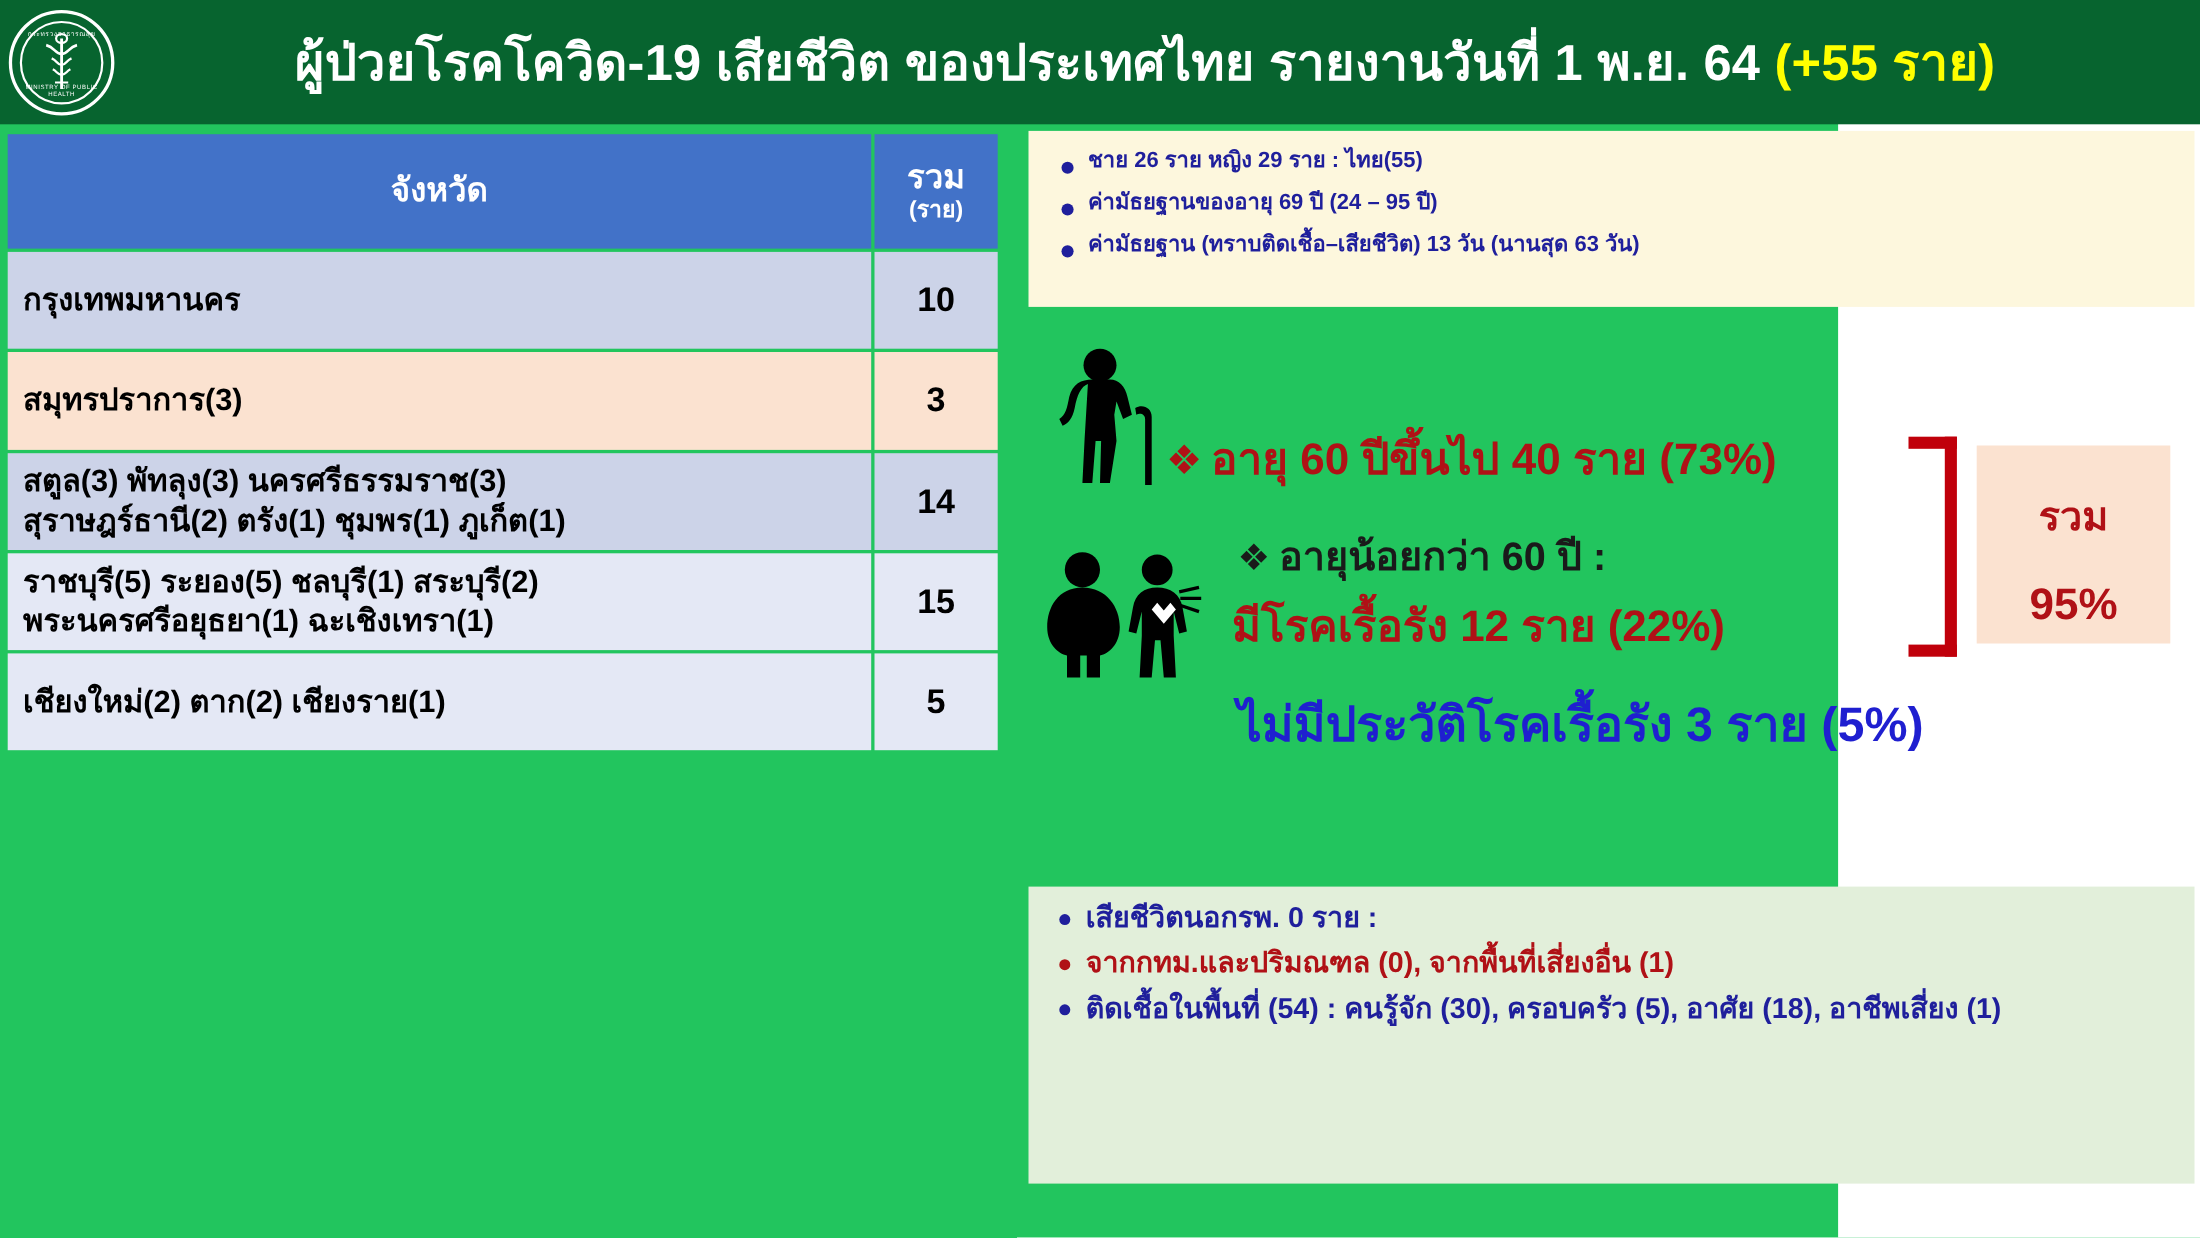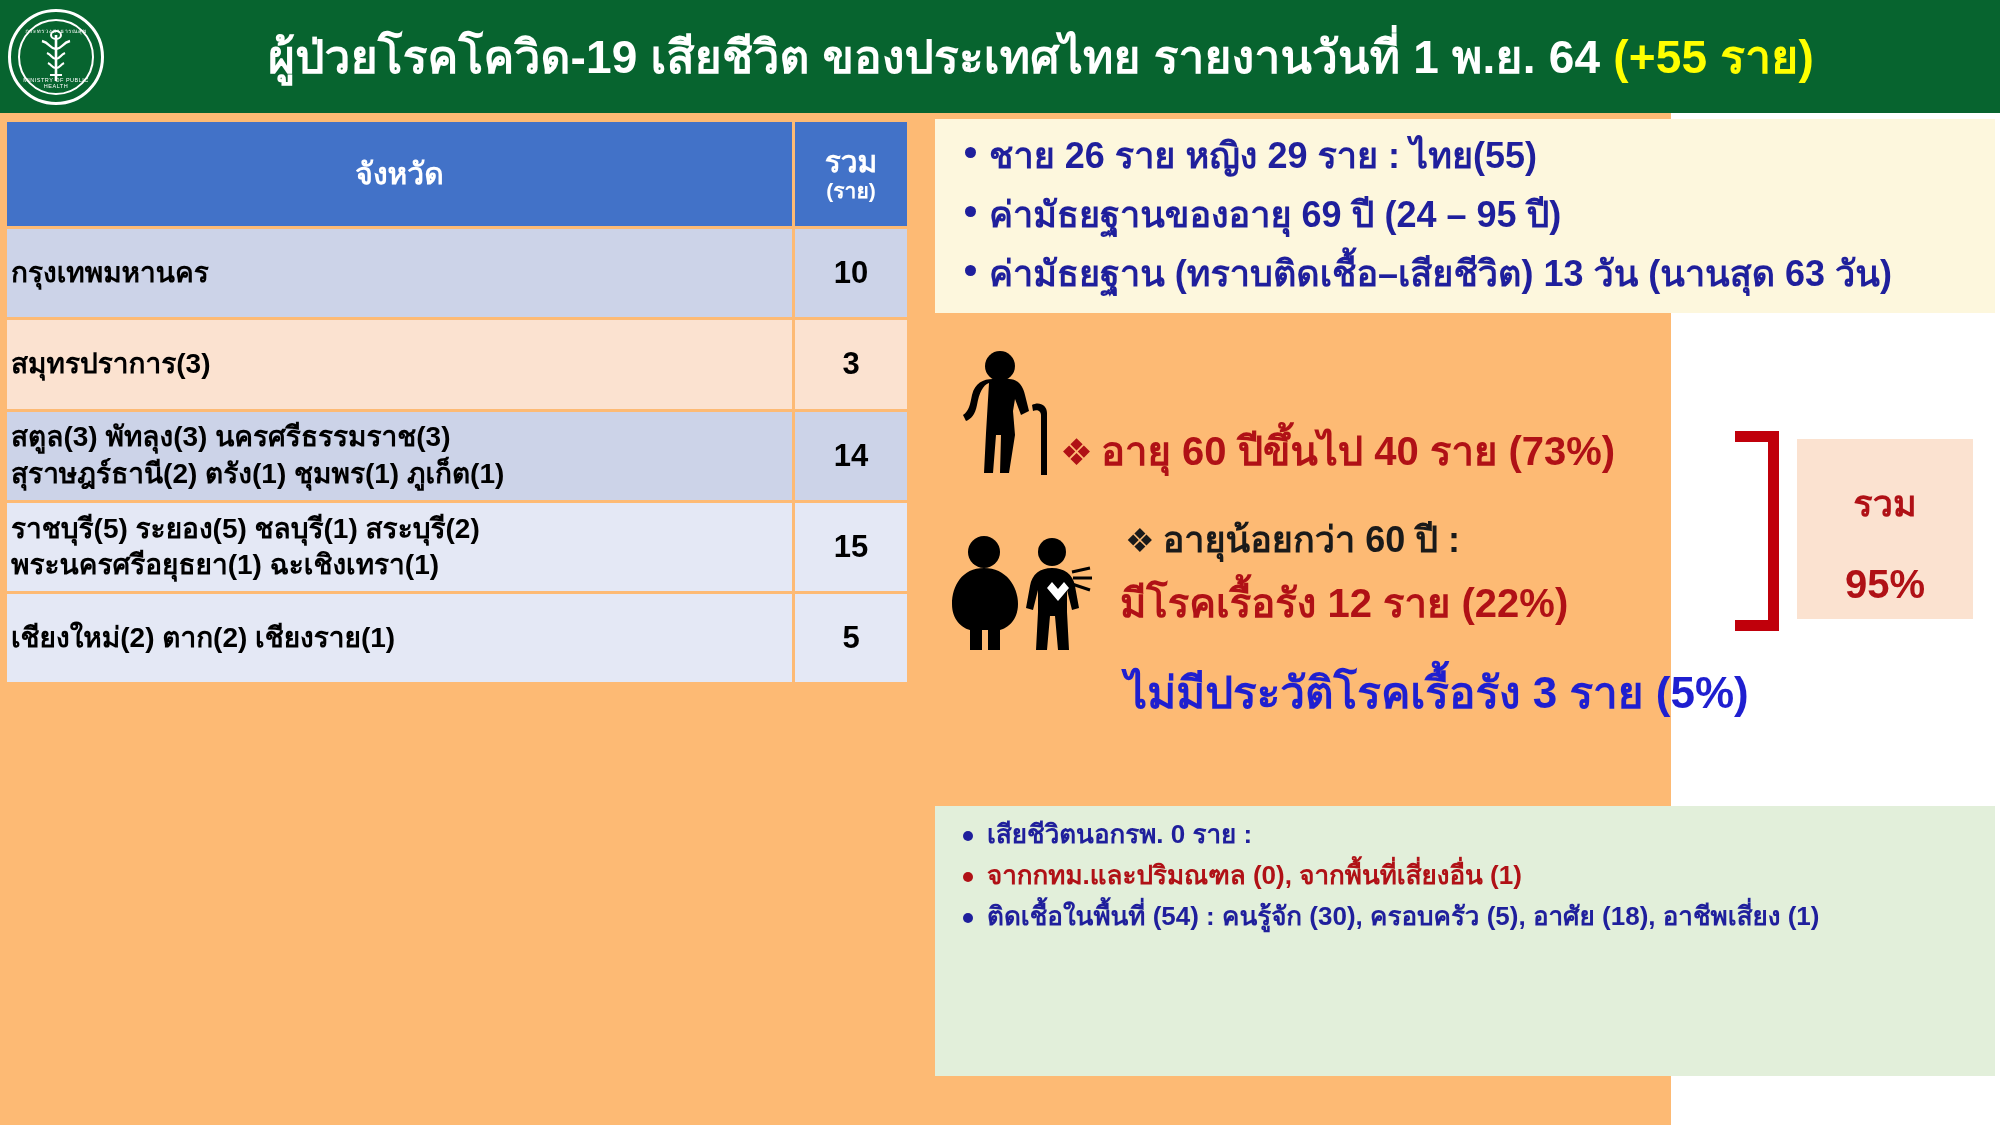--- a/index.html
+++ b/index.html
@@ -6,21 +6,21 @@
   html, body {
     margin: 0; padding: 0;
     width: 2000px; height: 1125px;
     background: #ffffff;
     font-family: "Liberation Sans", "DejaVu Sans", sans-serif;
     overflow: hidden;
   }
   #page {
     position: relative;
     width: 1671px; height: 1125px;
-    background: #fdba74;
+    background: #22c55e;
   }
 
   
   #header {
     position: absolute; left: 0; top: 0;
     width: 2000px; height: 113px;
     background: #07642f;
     display: flex; align-items: center;
   }
   #logo {
@@ -88,21 +88,21 @@
     height: 104px;
     padding: 2px 6px;
     line-height: 1.12;
   }
   table.provtable th .sub { font-size: 21px; display: block; }
   table.provtable td {
     font-size: 28px;
     color: #000000;
     font-weight: bold;
     vertical-align: middle;
-    padding: 6px 4px;
+    padding: 6px 14px;
     line-height: 1.30;
   }
   table.provtable td.num {
     text-align: center;
     font-size: 31px;
     padding: 24px 2px;
   }
   tr.tone-a td { background: #ccd3e8; }
   tr.tone-b td { background: #fbe2d0; }
   tr.tone-c td { background: #e4e8f5; }
@@ -114,21 +114,21 @@
     background: #fdf7dd;
     padding: 14px 10px 16px 18px;
     width: 1060px;
     min-height: 160px;
   }
   ul.bullets { list-style: none; margin: 0; padding: 0; }
   ul.bullets li {
     position: relative;
     padding-left: 36px;
     color: #1f1f9c;
-    font-size: 36px;
+    font-size: 20px;
     font-weight: bold;
     line-height: 1.30;
     margin-bottom: 12px;
   }
   ul.bullets li:last-child { margin-bottom: 0; }
   ul.bullets li::before {
     content: "";
     position: absolute; left: 12px; top: 14px;
     width: 11px; height: 11px;
     border-radius: 50%;

